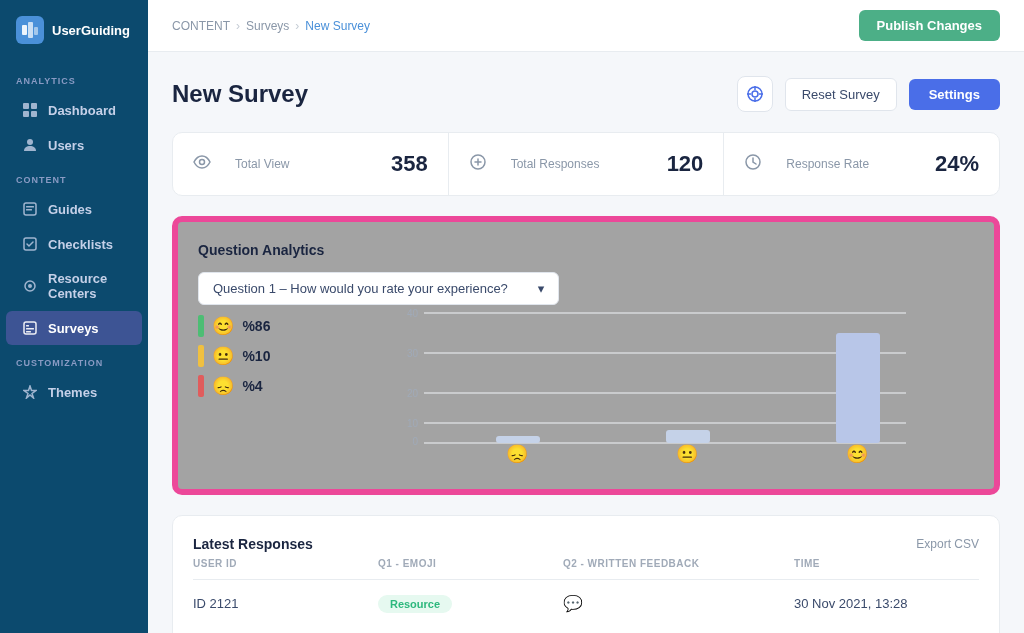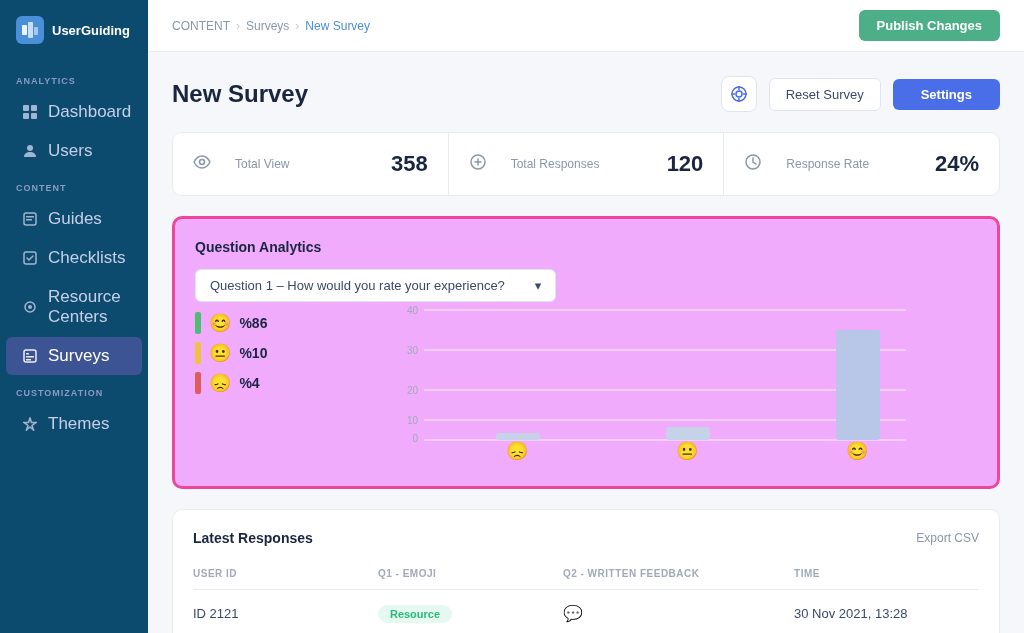--- a/index.html
+++ b/index.html
@@ -44,25 +44,26 @@
       color: #8a9bc4;
       padding: 12px 16px 6px 16px;
       font-weight: 600;
       text-transform: uppercase;
     }
     .sidebar-item {
       display: flex;
       align-items: center;
       gap: 10px;
       padding: 9px 16px;
-      font-size: 17px;
+      font-size: 13px;
       color: #c5d0e8;
       cursor: pointer;
       border-radius: 6px;
       margin: 1px 6px;
+      font-weight: bold;
     }
     .sidebar-item.active {
       background: #3d5494;
       color: #fff;
     }
     .sidebar-item-icon {
       width: 16px;
       height: 16px;
       display: flex;
       align-items: center;
@@ -150,21 +151,21 @@
       padding: 8px 16px;
       font-size: 13px;
       color: #3a4a6b;
       cursor: pointer;
     }
     .settings-btn {
       background: #4a6ee8;
       color: #fff;
       border: none;
       border-radius: 6px;
-      padding: 8px 28px;
+      padding: 8px 20px;
       font-size: 13px;
       font-weight: 600;
       cursor: pointer;
     }
 
     
     .stats-row {
       display: flex;
       gap: 0;
       background: #fff;
@@ -192,22 +193,22 @@
       flex: 1;
     }
     .stat-value {
       font-size: 22px;
       font-weight: 700;
       color: #1a2540;
     }
 
     
     .analytics-card {
-      background: #f0abfc;
-      border: 3px solid #ec4899;
+      background: #a3a3a3;
+      border: 6px solid #ec4899;
       border-radius: 10px;
       padding: 20px;
       margin-bottom: 20px;
     }
     .analytics-title {
       font-size: 14px;
       font-weight: 600;
       color: #1a2540;
       margin-bottom: 14px;
     }
@@ -259,21 +260,20 @@
     .responses-card {
       background: #fff;
       border: 1px solid #e8ecf0;
       border-radius: 10px;
       padding: 20px;
     }
     .responses-header {
       display: flex;
       justify-content: space-between;
       align-items: center;
-      margin-bottom: 16px;
     }
     .responses-title {
       font-size: 14px;
       font-weight: 600;
       color: #1a2540;
     }
     .export-link {
       font-size: 12px;
       color: #8a97a8;
       cursor: pointer;

